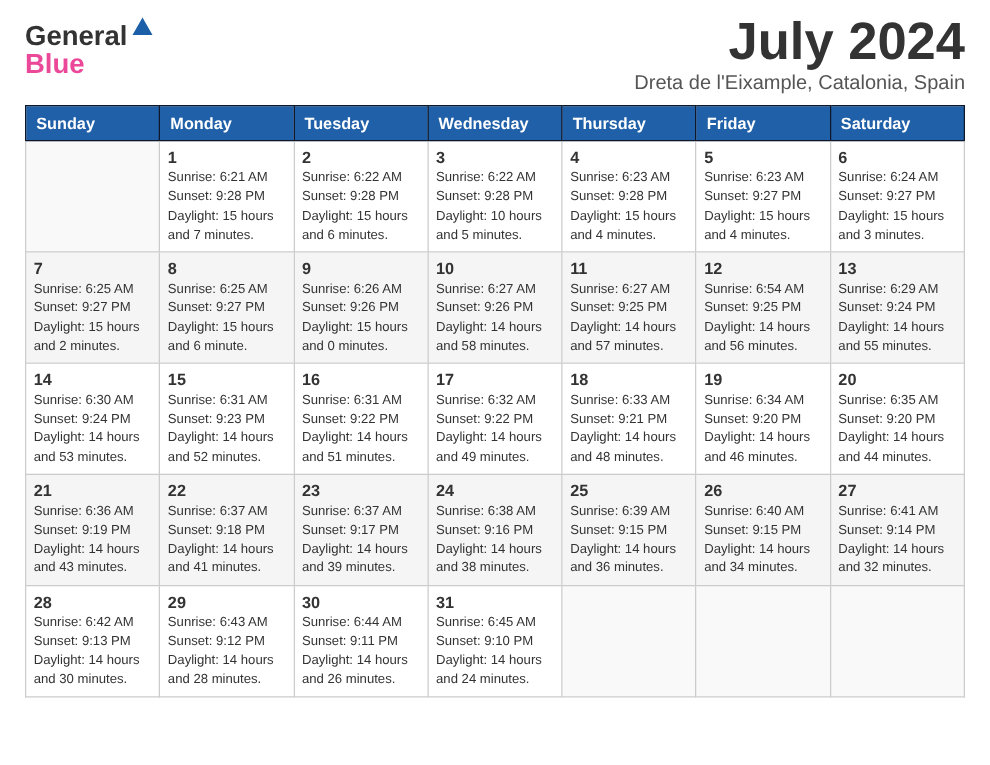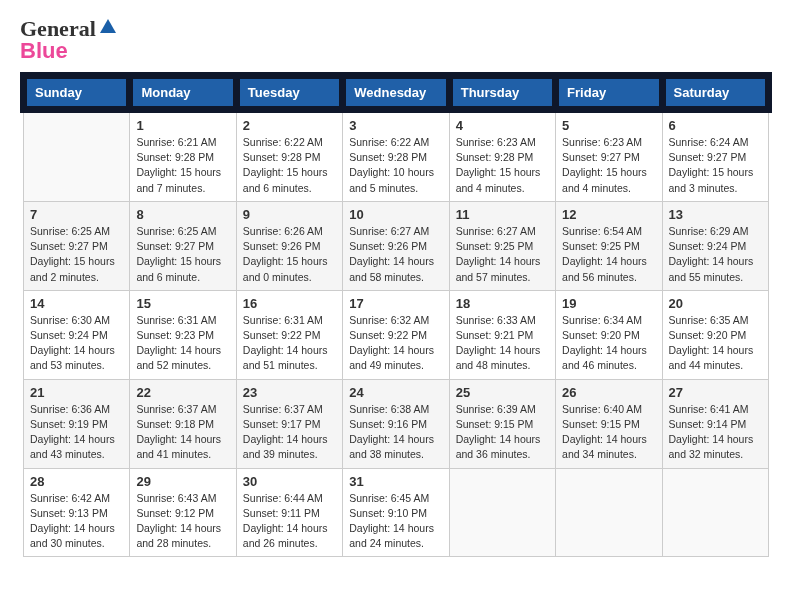--- a/index.html
+++ b/index.html
@@ -17,22 +17,20 @@
       margin-bottom: 4px;
     }
     .logo {
       display: flex;
       flex-direction: column;
       align-items: flex-start;
       margin-top: 6px;
     }
     .logo-top-row {
       display: flex;
-      align-items: center;
-      font-family: Liberation Serif, serif;
     }
     .title-section {
       text-align: right;
     }
     .month-year {
       font-size: 42px;
       font-weight: bold;
       color: #333;
       line-height: 1.1;
     }
@@ -46,21 +44,21 @@
       border-collapse: collapse;
       margin-top: 8px;
     }
     .calendar th {
       background-color: #2060a8;
       color: #fff;
       text-align: left;
       padding: 6px 8px;
       font-size: 13px;
       font-weight: bold;
-      border: 7px solid #0f172a;
+      border: 1px solid #0f172a;
     }
     .calendar td {
       vertical-align: top;
       border: 1px solid #ccc;
       padding: 5px 6px;
       font-size: 10.5px;
       color: #333;
       width: calc(100% / 7);
       min-height: 80px;
       background: #fff;
@@ -90,20 +88,24 @@
 <div class="header-section">
   <div class="logo">
     <div class="logo-top-row">
       <span style="font-size:22px;font-weight:bold;color:#333;">General</span>
       <svg width="20" height="20" viewBox="0 0 20 20" style="margin-left:2px;margin-top:-4px;">
         <polygon points="10,2 18,16 2,16" fill="#1a5fa8"></polygon>
       </svg>
     </div>
     <span style="font-size:22px;font-weight:bold;color:#ec4899;margin-top:-4px;">Blue</span>
   </div>
+  <div class="title-section">
+    <div class="month-year">July 2024</div>
+    <div class="location">Dreta de l'Eixample, Catalonia, Spain</div>
+  </div>
 </div>
 
 <table class="calendar">
   <thead>
     <tr>
     <th>Sunday</th>
         <th>Monday</th>
         <th>Tuesday</th>
         <th>Wednesday</th>
         <th>Thursday</th>

